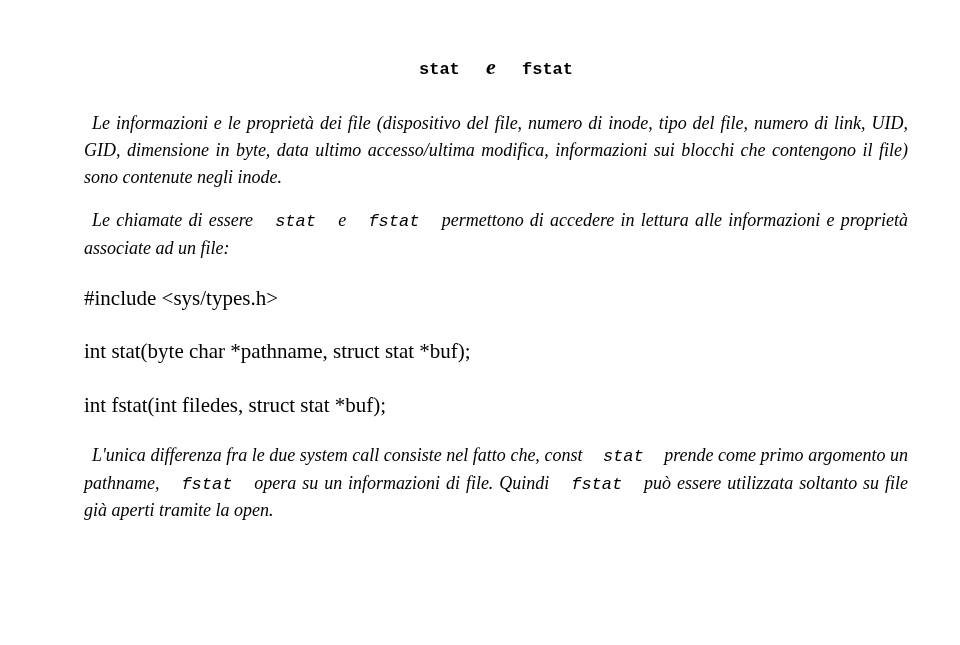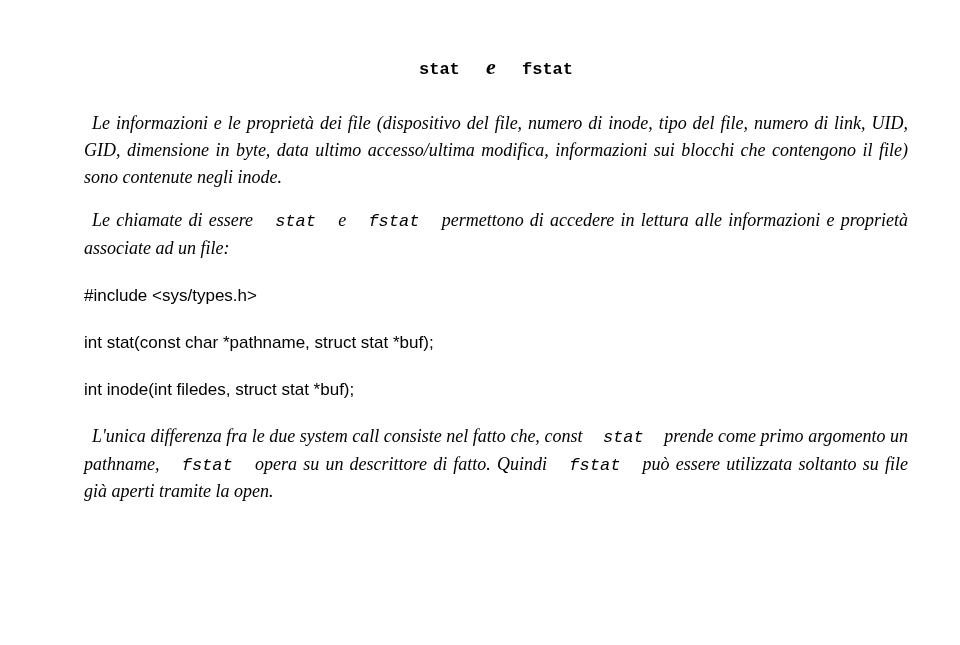--- a/index.html
+++ b/index.html
@@ -43,22 +43,22 @@
       text-align: justify;
       font-style: italic;
     }
 
     .mono {
       font-family: 'Courier New', Courier, monospace;
       font-size: 17px;
     }
 
     .code-block {
-      font-family: Liberation Sans, sans-serif;
-      font-size: 17px;
+      font-family: Liberation Serif, serif;
+      font-size: 21px;
       margin: 20px 0;
       line-height: 1.6;
     }
 
     .code-line {
       display: block;
       white-space: pre;
     }
   </style>
 </head>
@@ -74,22 +74,22 @@
 
 <p class="body-text">
   <span>Le chiamate di essere </span><span class="mono">stat</span><span> e </span><span class="mono">fstat</span><span> permettono di accedere in lettura alle informazioni e proprietà associate ad un file:</span>
 </p>
 
 <div class="code-block">
   <span class="code-line">#include &lt;sys/types.h&gt;</span>
 </div>
 
 <div class="code-block">
-  <span class="code-line">int stat(const char *pathname, struct stat *buf);</span>
+  <span class="code-line">int stat(byte char *pathname, struct stat *buf);</span>
 </div>
 
 <div class="code-block">
-  <span class="code-line">int inode(int filedes, struct stat *buf);</span>
+  <span class="code-line">int fstat(int filedes, struct stat *buf);</span>
 </div>
 
 <p class="body-text">
-  <span>L'unica differenza fra le due system call consiste nel fatto che, const </span><span class="mono">stat</span><span> prende come primo argomento un pathname, </span><span class="mono">fstat</span><span> opera su un descrittore di fatto.  Quindi </span><span class="mono">fstat</span><span> può essere utilizzata soltanto su file già aperti tramite la open.</span>
+  <span>L'unica differenza fra le due system call consiste nel fatto che, const </span><span class="mono">stat</span><span> prende come primo argomento un pathname, </span><span class="mono">fstat</span><span> opera su un informazioni di file.  Quindi </span><span class="mono">fstat</span><span> può essere utilizzata soltanto su file già aperti tramite la open.</span>
 </p>
 
 </body></html>

